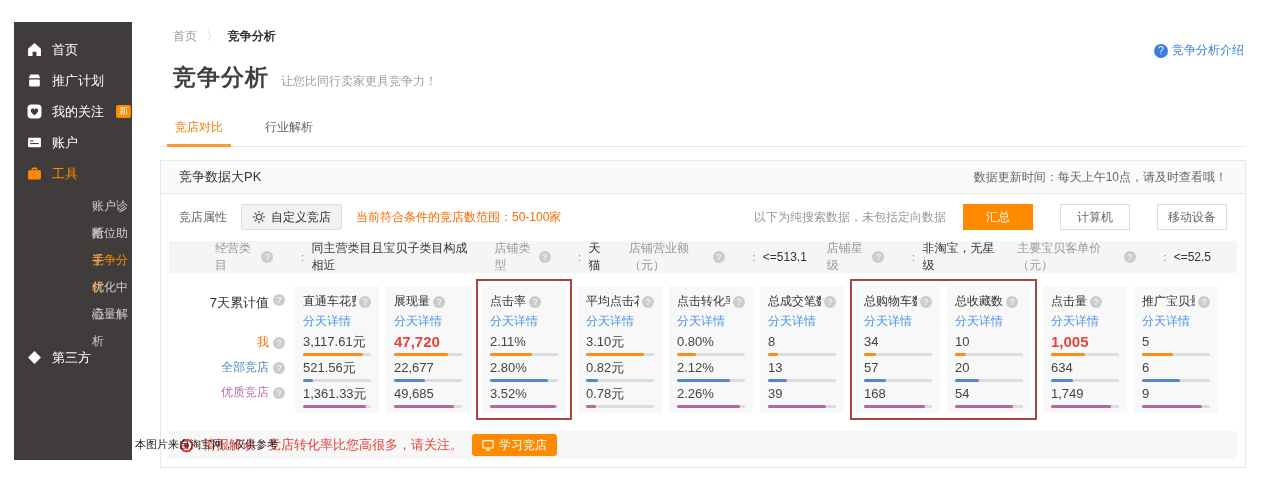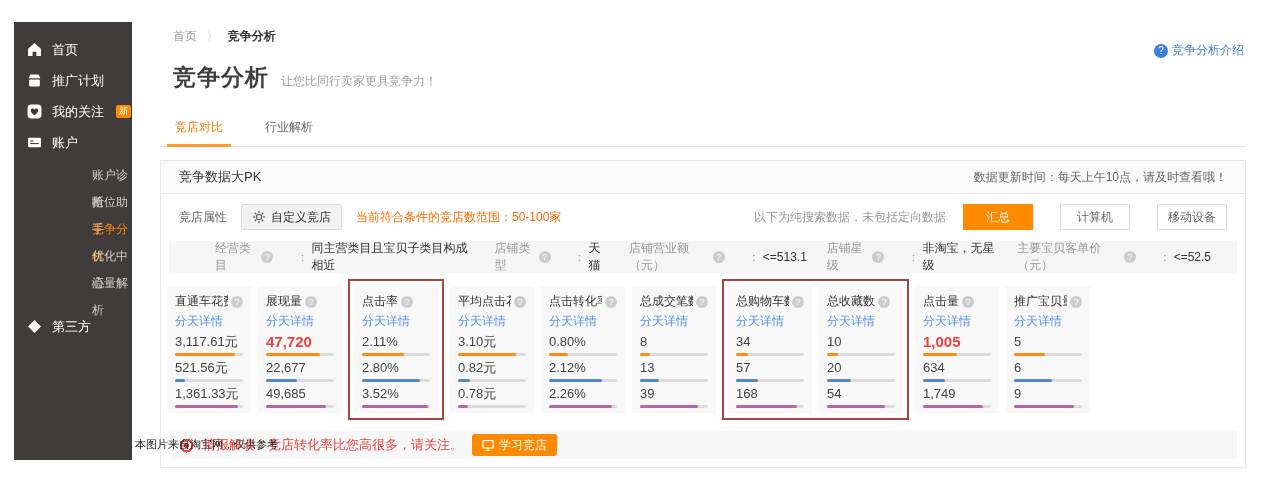--- a/index.html
+++ b/index.html
@@ -132,20 +132,29 @@
       <span class="ic">
         <svg width="15" height="15" viewBox="0 0 14 14">
             <rect x="1" y="2.5" width="12" height="9" rx="1" fill="#fff"></rect>
             <g stroke="#403c3c" stroke-width="1">
               <line x1="3" y1="5.5" x2="6" y2="5.5"></line>
               <line x1="3" y1="8" x2="11" y2="8"></line>
             </g>
           </svg>
       </span>
       <span>账户</span>
+    </div>
+    <div class="side-item active">
+      <span class="ic">
+        <svg width="15" height="15" viewBox="0 0 14 14">
+            <rect x="1" y="4" width="12" height="8.5" rx="1" fill="#ff8a00"></rect>
+            <path d="M5 4 V2.8 Q5 2 5.8 2 H8.2 Q9 2 9 2.8 V4" fill="none" stroke="#ff8a00" stroke-width="1.4"></path>
+          </svg>
+      </span>
+      <span>工具</span>
     </div>
 
     <div class="side-sub">
       <div class="sub-item">账户诊断</div>
       <div class="sub-item">抢位助手</div>
       <div class="sub-item active">竞争分析</div>
       <div class="sub-item">优化中心</div>
       <div class="sub-item">流量解析</div>
     </div>
 
@@ -243,20 +252,38 @@
         </span>
         <span class="cond">
           <span class="lbl">主要宝贝客单价（元）</span>
             <span class="qmark"></span>
             <span class="lbl">：</span>
             <span class="val">&lt;=52.5</span>
         </span>
       </div>
 
       <div class="table-wrap">
+        <div class="row-labels">
+          <div class="rl-head">
+            <span>7天累计值</span>
+              <span class="qmark"></span>
+          </div>
+          <div class="rl-item" style="color:#ff6a00;">
+            <span>我</span>
+              <span class="qmark"></span>
+          </div>
+          <div class="rl-item" style="color:#5287cd;">
+            <span>全部竞店</span>
+              <span class="qmark"></span>
+          </div>
+          <div class="rl-item" style="color:#bf6cae;">
+            <span>优质竞店</span>
+              <span class="qmark"></span>
+          </div>
+        </div>
         <div class="cols" id="metric-cols">
             <div class="col"><div class="col-head">
                 <span class="cname">直通车花费</span>
                 <span class="qmark"></span>
               </div><span class="detail-link">分天详情</span><div class="cell">
                 <div class="v">3,117.61元</div>
                 <div class="bar">
                   <i style="width: 88%; background: rgb(255, 138, 20);"></i>
                 </div>
               </div><div class="cell">

